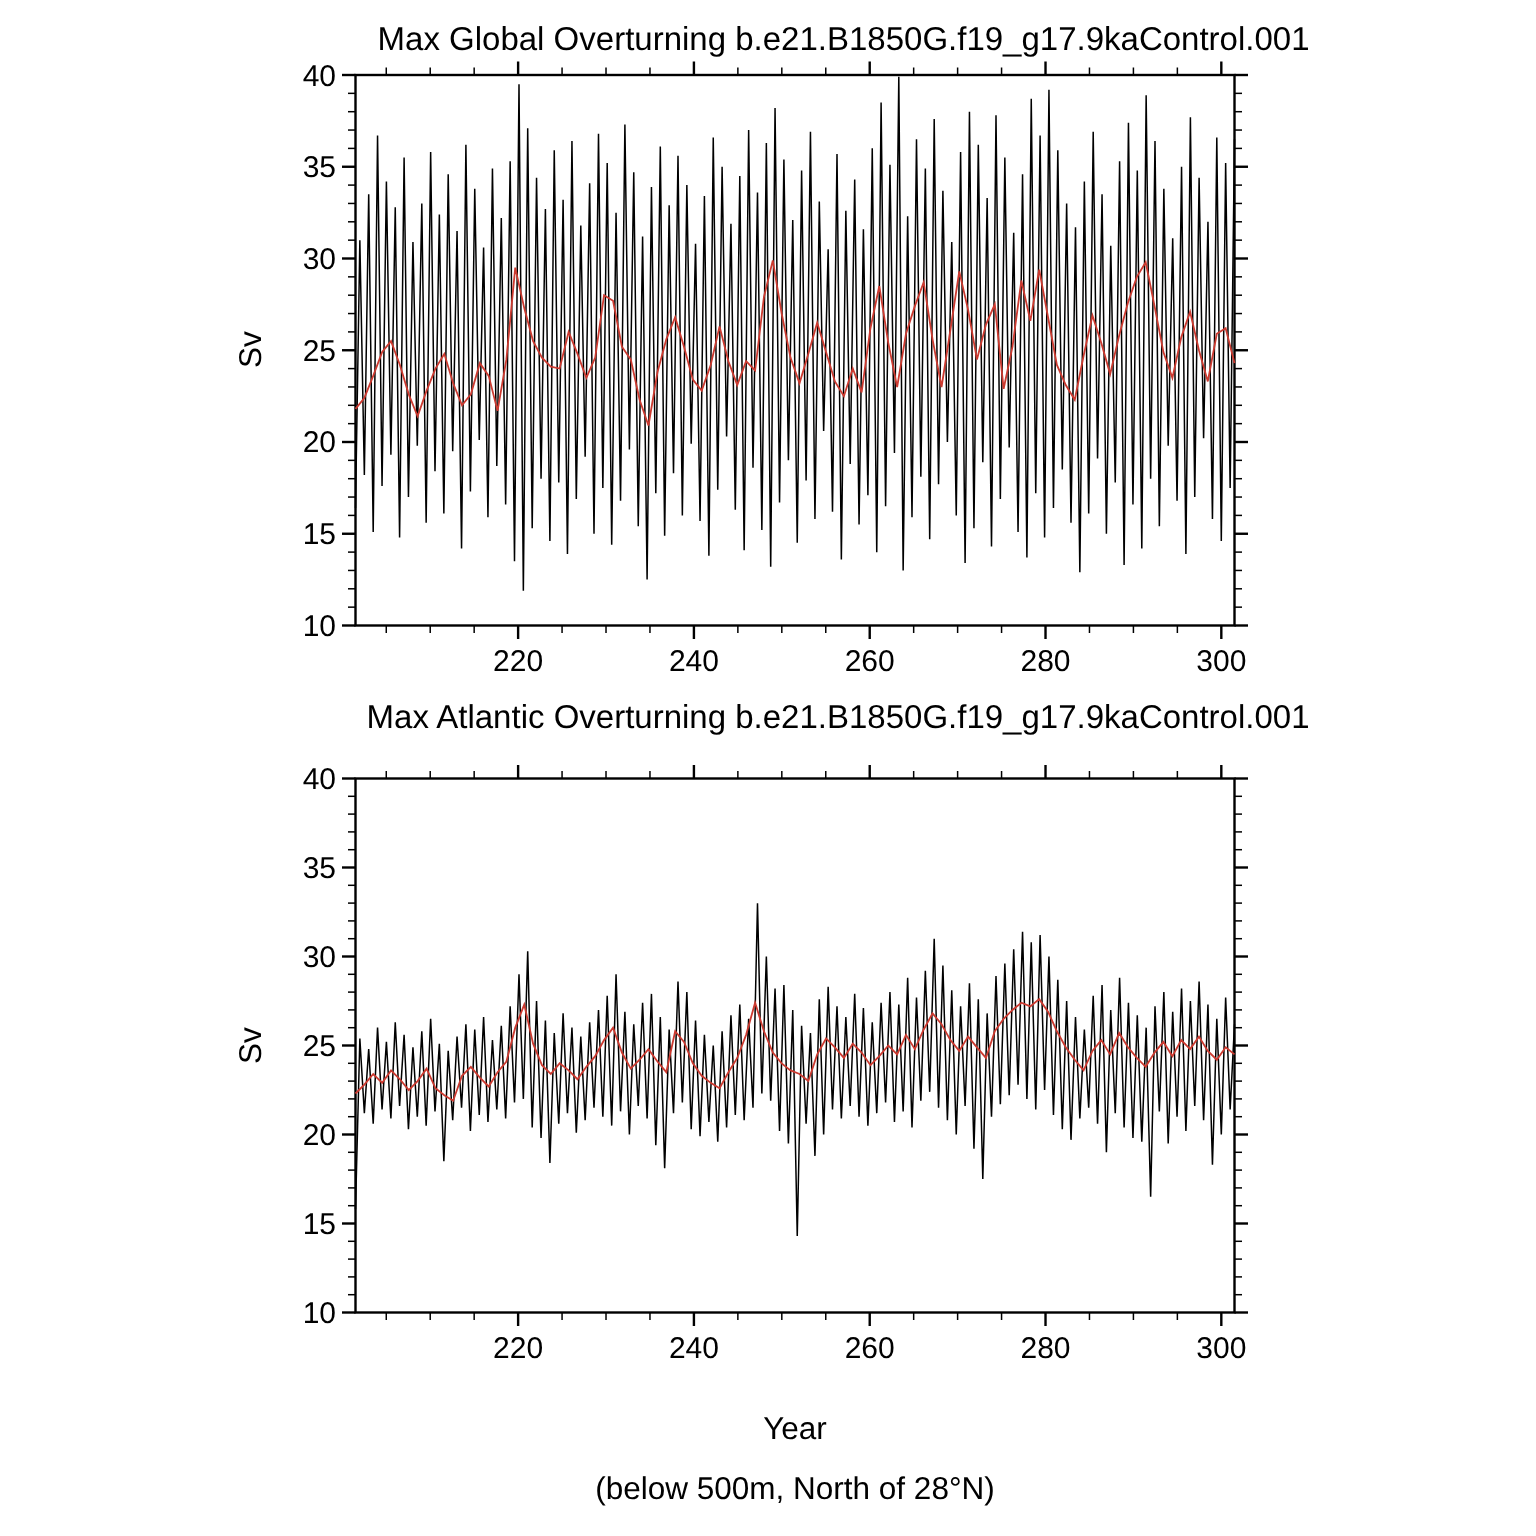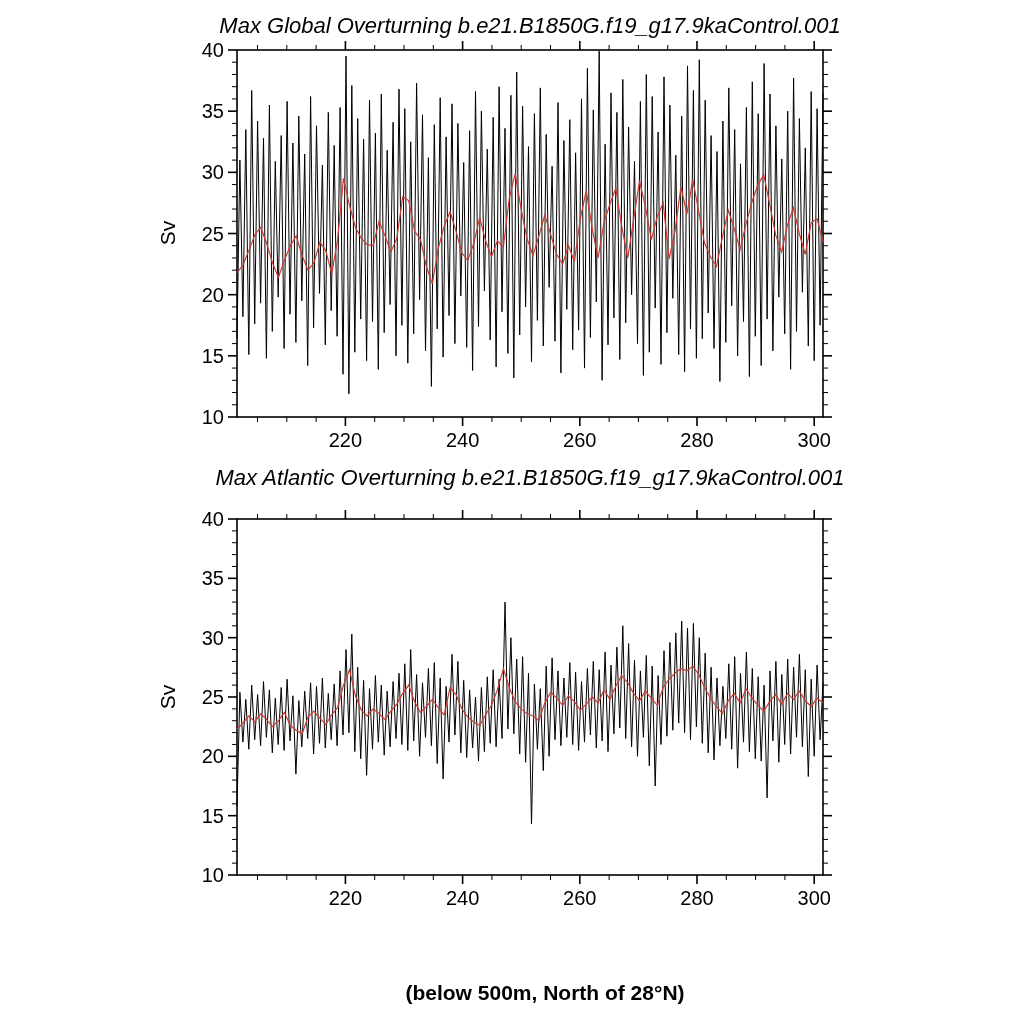--- a/index.html
+++ b/index.html
@@ -1,23 +1,23 @@
 <!DOCTYPE html>
 <html><head>
 <meta charset="utf-8">
 <style>
   html,body{margin:0;padding:0;background:#ffffff;}
   #figure{position:relative;width:1024px;height:1024px;background:#ffffff;overflow:hidden;
           font-family:"Liberation Sans","DejaVu Sans",sans-serif;color:#000;}
-  .chart-title{position:absolute;left:187px;width:686px;text-align:center;font-size:22px;
-               white-space:nowrap;letter-spacing:0px;font-style:italic;}
+  .chart-title{position:absolute;left:187px;width:686px;text-align:right;font-size:22px;
+               white-space:nowrap;letter-spacing:0px;}
   .axis-label-y{position:absolute;width:60px;height:28px;text-align:center;font-size:21px;
                 transform:rotate(-90deg);}
   .axis-label-x{position:absolute;left:237px;width:586px;text-align:center;font-size:21px;}
-  .footnote{position:absolute;left:202px;width:686px;text-align:center;font-size:21px;font-weight:bold;}
+  .footnote{position:absolute;left:187px;width:686px;text-align:center;font-size:21px;}
   svg{position:absolute;left:0;top:0;}
 </style>
 </head>
 <body>
 
 <div id="figure">
   <div class="chart-title" style="top:13px;">Max Global Overturning b.e21.B1850G.f19_g17.9kaControl.001</div>
   <div class="axis-label-y" style="left:140px;top:219px;">Sv</div>
 
   <div class="chart-title" style="top:465px;">Max Atlantic Overturning b.e21.B1850G.f19_g17.9kaControl.001</div>
@@ -253,14 +253,15 @@
       <line x1="784.9100000000001" y1="875" x2="784.9100000000001" y2="880" stroke="#000" stroke-width="1"></line>
       <line x1="784.9100000000001" y1="519" x2="784.9100000000001" y2="514" stroke="#000" stroke-width="1"></line>
       <line x1="814.21" y1="875" x2="814.21" y2="884" stroke="#000" stroke-width="1.6"></line>
       <line x1="814.21" y1="519" x2="814.21" y2="510" stroke="#000" stroke-width="1.6"></line>
       <text x="814.21" y="905" text-anchor="middle" font-size="20" fill="#000" font-family="Liberation Sans, DejaVu Sans, sans-serif">300</text>
       <rect x="237" y="519" width="586" height="356" fill="none" stroke="#000" stroke-width="1.6"></rect>
       <polyline points="237.0,806.2 239.9,692.3 242.9,742.1 245.8,699.4 248.8,749.2 251.7,685.1 254.7,739.7 257.6,694.6 260.6,745.7 263.5,681.6 266.4,737.3 269.4,689.9 272.3,752.8 275.3,698.2 278.2,744.5 281.2,687.5 284.1,750.4 287.1,679.2 290.0,740.9 292.9,695.8 295.9,774.1 298.8,700.6 301.8,746.8 304.7,691.1 307.7,738.5 310.6,682.8 313.6,754.0 316.5,686.3 319.5,743.3 322.4,678.0 325.3,748.0 328.3,693.4 331.2,739.7 334.2,683.9 337.1,745.7 340.1,670.9 343.0,735.0 346.0,649.5 348.9,732.6 351.8,634.1 354.8,751.6 357.7,667.3 360.7,758.7 363.6,680.4 366.6,775.3 369.5,688.7 372.5,749.2 375.4,675.6 378.3,742.1 381.3,685.1 384.2,755.1 387.2,691.1 390.1,746.8 393.1,681.6 396.0,738.5 399.0,673.3 401.9,744.5 404.8,663.8 407.8,750.4 410.7,649.5 413.7,740.9 416.6,674.5 419.6,756.3 422.5,682.8 425.5,737.3 428.4,668.5 431.4,745.7 434.3,662.6 437.2,763.5 440.2,678.0 443.1,778.9 446.1,686.3 449.0,742.1 452.0,654.3 454.9,735.0 457.9,661.4 460.8,752.8 463.7,680.4 466.7,757.5 469.6,689.9 472.6,748.0 475.5,697.0 478.5,761.1 481.4,687.5 484.4,751.6 487.3,676.8 490.2,743.3 493.2,669.7 496.1,746.8 499.1,679.2 502.0,738.5 505.0,602.1 507.9,729.0 510.9,637.7 513.8,733.8 516.7,659.0 519.7,754.0 522.6,656.7 525.6,762.3 528.5,673.3 531.5,824.0 534.4,683.9 537.4,749.2 540.3,688.7 543.3,770.6 546.2,666.1 549.1,756.3 552.1,657.8 555.0,739.7 558.0,670.9 560.9,745.7 563.9,678.0 566.8,737.3 569.8,662.6 572.7,744.5 575.6,672.1 578.6,750.4 581.5,681.6 584.5,742.1 587.4,668.5 590.4,735.0 593.3,661.4 596.3,748.0 599.2,669.7 602.1,740.9 605.1,651.9 608.0,751.6 611.0,665.0 613.9,733.8 616.9,647.2 619.8,727.9 622.8,625.8 625.7,738.5 628.6,643.6 631.6,746.8 634.5,660.2 637.5,756.3 640.4,670.9 643.4,737.3 646.3,655.5 649.3,765.8 652.2,666.1 655.2,786.0 658.1,675.6 661.0,744.5 664.0,650.7 666.9,736.2 669.9,642.4 672.8,730.2 675.8,632.9 678.7,723.1 681.7,621.1 684.6,732.6 687.5,628.2 690.5,739.7 693.4,623.4 696.4,726.7 699.3,637.7 702.3,743.3 705.2,653.1 708.2,752.8 711.1,667.3 714.0,759.9 717.0,678.0 719.9,745.7 722.9,686.3 725.8,738.5 728.8,663.8 731.7,749.2 734.7,656.7 737.6,768.2 740.5,673.3 743.5,742.1 746.4,651.9 749.4,751.6 752.3,668.5 755.3,758.7 758.2,676.8 761.2,761.1 764.1,685.1 767.1,797.9 770.0,670.9 772.9,740.9 775.9,661.4 778.8,762.3 781.8,674.5 784.7,744.5 787.7,659.0 790.6,754.0 793.6,667.3 796.5,737.3 799.4,654.3 802.4,746.8 805.3,669.7 808.3,776.5 811.2,679.2 814.2,756.3 817.1,665.0 820.1,739.7 823.0,682.8" fill="none" stroke="#000000" stroke-width="1"></polyline>
       <polyline points="237.0,729.0 242.9,723.1 248.8,716.0 254.8,721.9 260.7,713.6 266.6,719.5 272.5,726.7 278.4,720.7 284.4,712.4 290.3,725.5 296.2,730.2 302.1,733.8 308.0,717.2 313.9,711.2 319.9,718.4 325.8,724.3 331.7,714.8 337.6,707.7 343.5,685.1 349.5,669.7 355.4,695.8 361.3,710.1 367.2,716.0 373.1,708.9 379.1,713.6 385.0,719.5 390.9,711.2 396.8,704.1 402.7,693.4 408.7,685.1 414.6,701.7 420.5,712.4 426.4,706.5 432.3,699.4 438.3,707.7 444.2,714.8 450.1,687.5 456.0,694.6 461.9,708.9 467.8,717.2 473.8,721.9 479.7,725.5 485.6,714.8 491.5,705.3 497.4,689.9 503.4,668.5 509.3,687.5 515.2,701.7 521.1,708.9 527.0,713.6 533.0,716.0 538.9,720.7 544.8,702.9 550.7,692.3 556.6,698.2 562.6,705.3 568.5,695.8 574.4,701.7 580.3,710.1 586.2,704.1 592.2,697.0 598.1,702.9 604.0,689.9 609.9,699.4 615.8,686.3 621.7,675.6 627.7,682.8 633.6,693.4 639.5,700.6 645.4,691.1 651.3,698.2 657.3,705.3 663.2,687.5 669.1,679.2 675.0,673.3 680.9,668.5 686.9,670.9 692.8,666.1 698.7,674.5 704.6,687.5 710.5,698.2 716.5,706.5 722.4,713.6 728.3,700.6 734.2,693.4 740.1,702.9 746.1,688.7 752.0,698.2 757.9,705.3 763.8,711.2 769.7,701.7 775.6,694.6 781.6,704.1 787.5,693.4 793.4,699.4 799.3,691.1 805.2,700.6 811.2,706.5 817.1,698.2 823.0,702.9" fill="none" stroke="#cc3a30" stroke-width="1.2"></polyline>
     </svg>
 
+  <div class="axis-label-x" style="top:941px;">Year</div>
   <div class="footnote" style="top:981px;">(below 500m, North of 28°N)</div>
 </div>
 
 </body></html>

